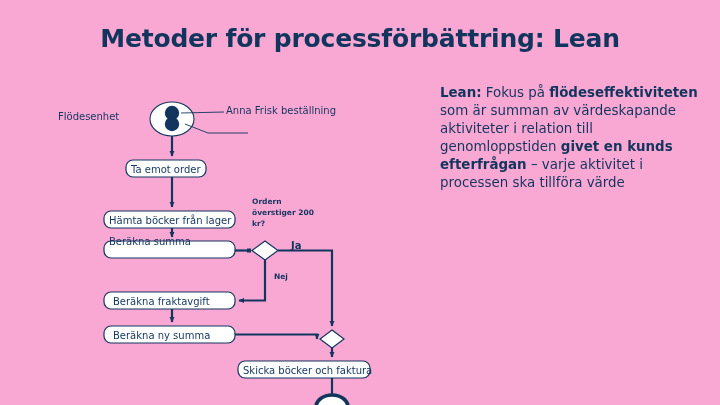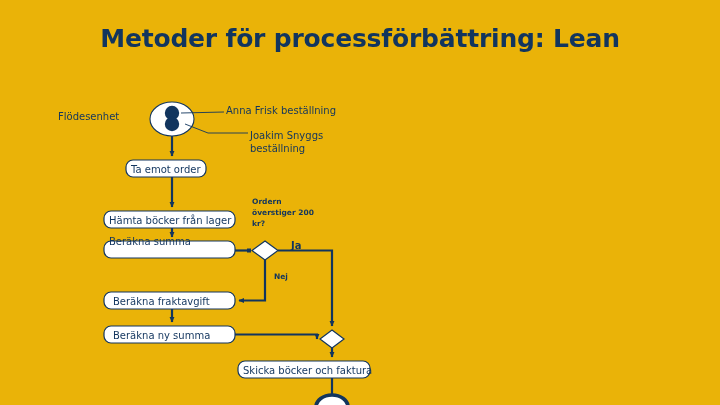--- a/index.html
+++ b/index.html
@@ -12,21 +12,21 @@
     width: 720px;
     height: 405px;
     overflow: hidden;
     font-family: "DejaVu Sans", sans-serif;
     color: #12355e;
   }
   #slide {
     position: relative;
     width: 720px;
     height: 405px;
-    background: #eab308;
+    background: #f9a8d4;
   }
 
   
   #slide-title {
     position: absolute;
     left: 0;
     top: 24px;
     width: 720px;
     text-align: center;
     font-size: 25px;
@@ -202,21 +202,20 @@
         <path d="M332,323 L332,332" marker-end="url(#arrow)"></path>
 
         <path d="M332,353 L332,370"></path>
       </g>
     </svg>
 
     <div class="flow-label" id="label-flodesenhet">Flödesenhet</div>
 
     <div class="flow-label" id="label-anna">Anna Frisk beställning</div>
 
-    <div class="flow-label" id="label-joakim">Joakim Snyggs beställning</div>
 
     <div class="flow-label" id="label-question">Ordern överstiger 200 kr?</div>
 
     <div class="flow-label" id="label-ja">Ja</div>
 
     <div class="flow-label" id="label-nej">Nej</div>
 
     <div class="node-text" id="txt-ta-emot">Ta emot order</div>
 
     <div class="node-text" id="txt-hamta">Hämta böcker från lager</div>
@@ -224,15 +223,16 @@
     <div class="node-text" id="txt-berakna-s">Beräkna summa</div>
 
     <div class="node-text" id="txt-berakna-f">Beräkna fraktavgift</div>
 
     <div class="node-text" id="txt-berakna-ny">Beräkna ny summa</div>
 
     <div class="node-text" id="txt-skicka">Skicka böcker och faktura</div>
   </div>
 
   <div id="text-column">
+    <p class="body-para" id="para-lean"><b>Lean:</b><span> Fokus på </span><b>flödeseffektiviteten</b><span> som är summan av värdeskapande aktiviteter i relation till genomloppstiden </span><b>givet en kunds efterfrågan</b><span> – varje aktivitet i processen ska tillföra värde</span></p>
   </div>
 
 </div>
 
 </body></html>

